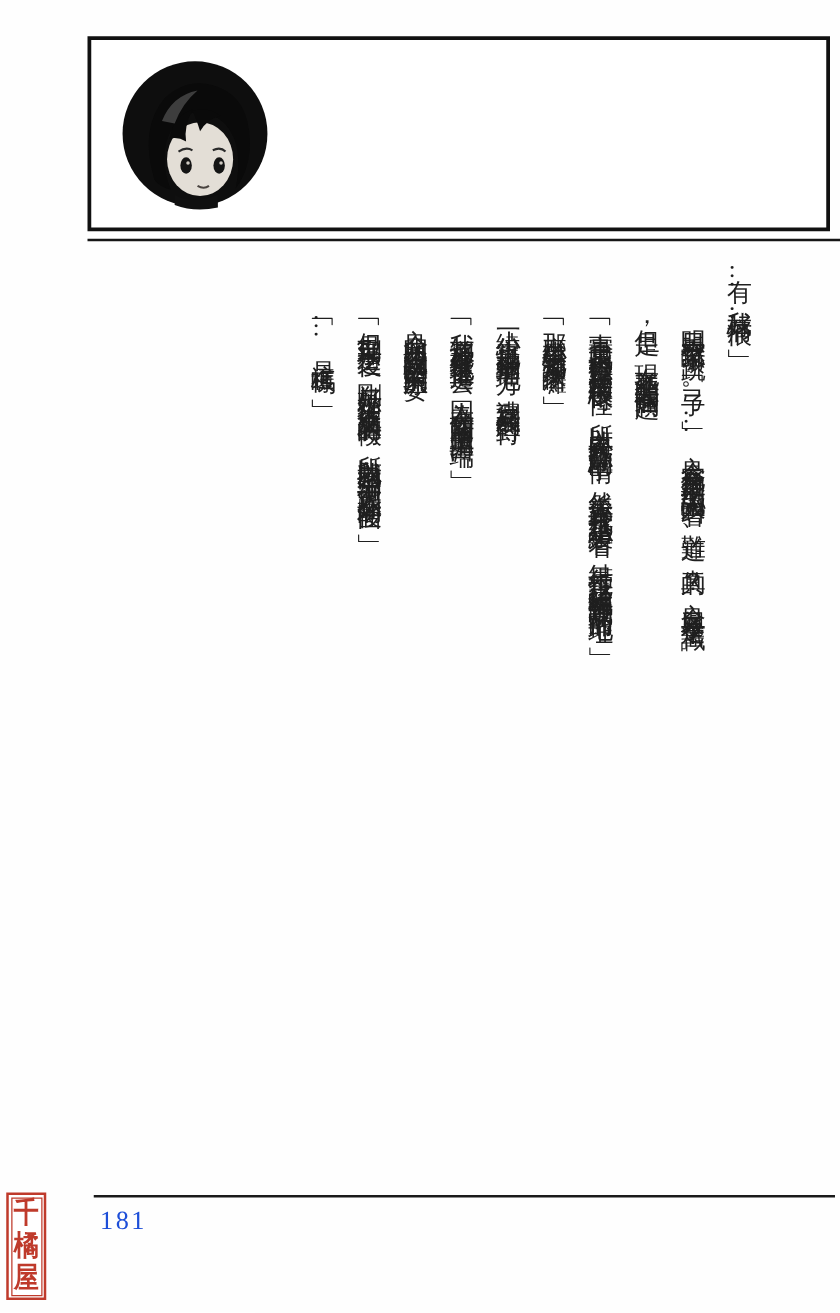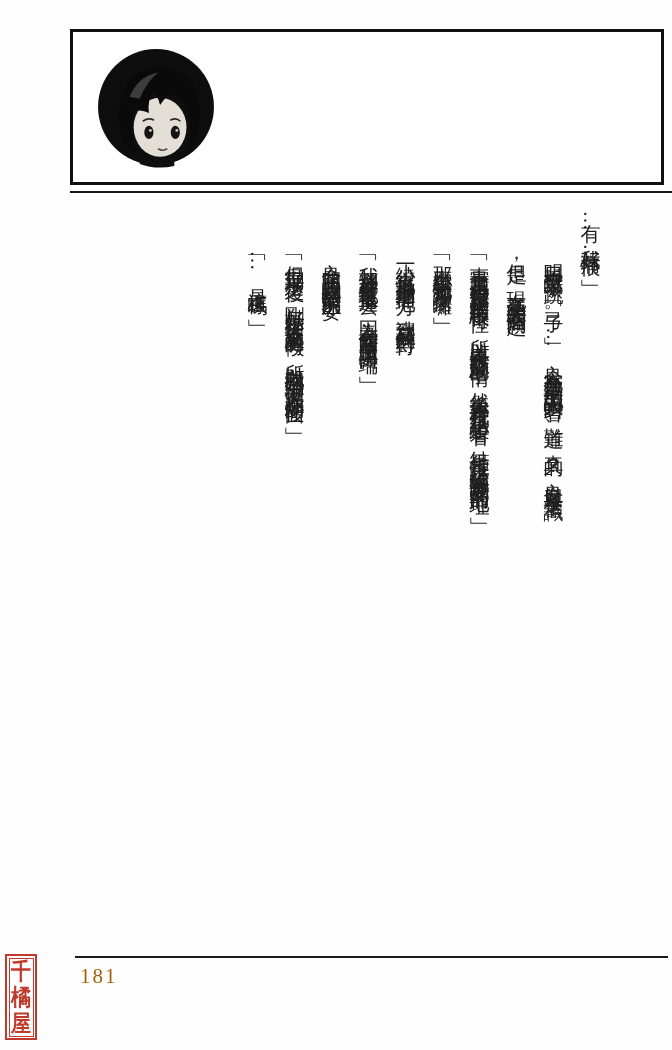--- a/index.html
+++ b/index.html
@@ -35,21 +35,21 @@
   .vtext p{margin:0;padding:0;}
   .vtext p:not(:first-child){margin-block-start:7px;}
   .vtext p.indent{text-indent:2em;}
   
   .bottom-rule{
     position:absolute;left:75px;top:956px;width:593px;height:2px;
     background:#1a1a1a;
   }
   .page-number{
     position:absolute;left:80px;top:964px;
-    font-size:21px;letter-spacing:2px;color:#a16207;
+    font-size:21px;letter-spacing:2px;color:#1d4ed8;
   }
   
   .seal{
     position:absolute;left:5px;top:954px;width:32px;height:86px;
     border:2.5px solid #bf3a2b;
     padding:1.5px;
     box-sizing:border-box;
     background:#fff;
   }
   .seal-inner{

